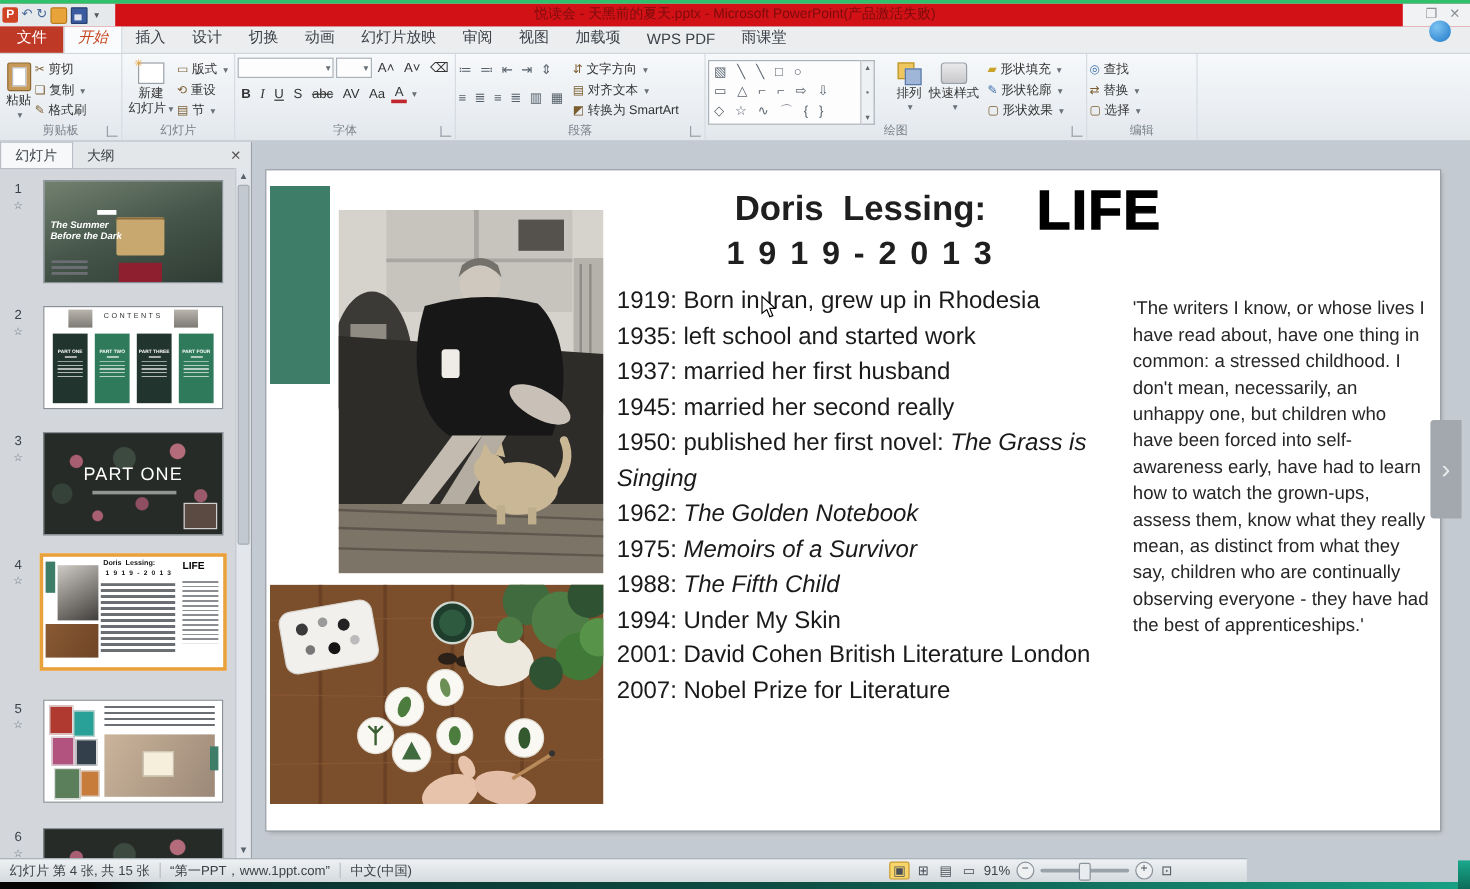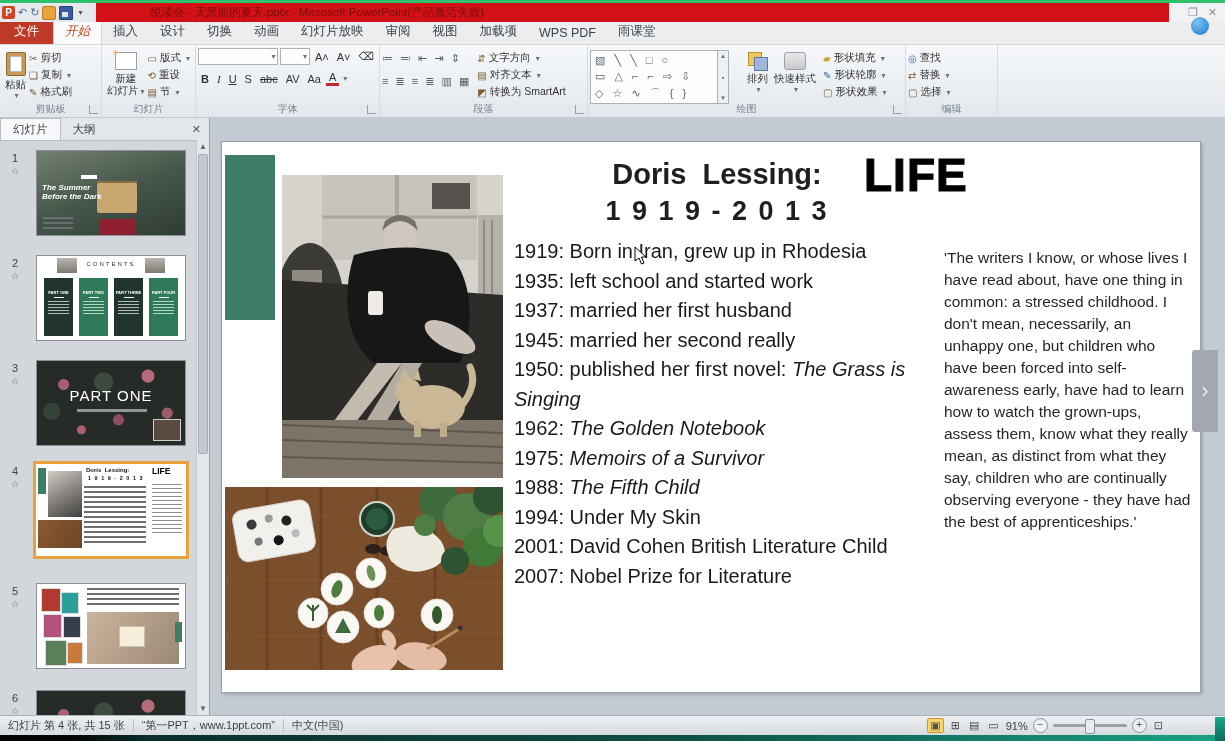--- a/index.html
+++ b/index.html
@@ -9,21 +9,21 @@
   #topline{position:absolute;left:0;top:0;width:1225px;height:3px;background:#2ec06a;z-index:40;}
   #titlebar{position:absolute;left:0;top:3px;width:1225px;height:19px;background:#d21117;z-index:30;}
   .qat{position:absolute;left:0;top:0;width:96px;height:19px;background:#e6e9ec;display:flex;align-items:center;gap:3px;padding-left:2px;box-sizing:border-box;}
   .qicon{font-size:11px;line-height:11px;color:#4a6a9a;cursor:default;}
   .plogo{width:13px;height:13px;background:#d04423;color:#fff;font-weight:bold;font-size:10px;text-align:center;line-height:13px;border-radius:2px;}
   .plug{width:12px;height:12px;background:#e8a33b;border-radius:2px;border:1px solid #b97d20;}
   .floppy{width:12px;height:12px;background:#3a5ba0;border-radius:1px;border:1px solid #27406f;position:relative;}
   .floppy:after{content:"";position:absolute;left:2px;top:5px;width:6px;height:5px;background:#dfe5ee;}
   .caret{font-size:8px;color:#6b7178;margin-left:2px;}
   .qat .caret{color:#555;}
-  .title-text{position:absolute;left:150px;right:150px;top:0;height:16px;line-height:19px;text-align:left;font-size:11.5px;color:#7c0c0c;white-space:nowrap;overflow:hidden;}
+  .title-text{position:absolute;left:150px;right:150px;top:0;height:16px;line-height:19px;text-align:center;font-size:11.5px;color:#7c0c0c;white-space:nowrap;overflow:hidden;}
   .win-controls{position:absolute;right:0;top:0;width:56px;height:19px;background:#f1f2f4;display:flex;align-items:center;justify-content:flex-end;gap:10px;padding-right:8px;box-sizing:border-box;}
   .wbtn{color:#8a8f94;font-size:11px;line-height:11px;cursor:default;}
   .float-ball{position:absolute;left:1191px;top:17px;width:18px;height:18px;border-radius:50%;background:radial-gradient(circle at 35% 30%,#7cc3f2,#1f78c8);z-index:50;}
   
   #tabsrow{position:absolute;left:0;top:22px;width:1225px;height:23px;background:#ebedef;border-bottom:1px solid #cfd6dc;box-sizing:border-box;display:flex;align-items:flex-end;z-index:20;}
   .rtab{font-size:12.5px;color:#3c4248;padding:4px 11px 4px;white-space:nowrap;cursor:default;}
   .rtab.file{background:#bf3927;color:#fff;padding:4px 14px;}
   .rtab.active{background:#fafbfc;color:#c4471f;border:1px solid #cfd6dc;border-bottom:none;font-style:italic;}
   
   #ribbon{position:absolute;left:0;top:45px;width:1225px;height:73px;background:linear-gradient(#f6f8fa,#e9edf1 70%,#e2e7ec);border-bottom:1px solid #c3cad1;box-sizing:border-box;display:flex;z-index:10;}
@@ -113,21 +113,21 @@
   .photo{position:absolute;overflow:hidden;}
   .s-title1{position:absolute;left:330px;top:16px;width:330px;text-align:center;font-size:29px;font-weight:bold;color:#1f1f1f;white-space:pre;}
   .s-title2{position:absolute;left:330px;top:54px;width:330px;text-align:center;font-size:27px;font-weight:bold;color:#1f1f1f;letter-spacing:2px;white-space:pre;}
   .s-life{position:absolute;left:642px;top:6px;font-size:46px;font-weight:bold;color:#000;letter-spacing:1px;-webkit-text-stroke:1.2px #000;}
   .s-timeline{position:absolute;left:292px;top:95px;width:434px;font-size:20px;line-height:29.5px;color:#1a1a1a;}
   .s-timeline i{font-style:italic;}
   .s-quote{position:absolute;left:722px;top:105px;width:248px;font-size:15.5px;line-height:22px;color:#262626;}
   #expand-tab{position:absolute;left:1192px;top:350px;width:26px;height:82px;background:#a3a8af;border-radius:3px 0 0 3px;color:#ececec;font-size:22px;display:flex;align-items:center;justify-content:center;z-index:9;cursor:default;}
   #cursor{position:absolute;left:634px;top:246px;z-index:60;}
   
-  #statusbar{position:absolute;left:0;top:715px;width:1225px;height:20px;background:linear-gradient(#eef1f3,#d5dade);border-top:1px solid #aab2ba;box-sizing:border-box;display:flex;align-items:center;font-size:11px;color:#3c4248;z-index:20;}
+  #statusbar{position:absolute;left:0;top:715px;width:1039px;height:20px;background:linear-gradient(#eef1f3,#d5dade);border-top:1px solid #aab2ba;box-sizing:border-box;display:flex;align-items:center;font-size:11px;color:#3c4248;z-index:20;}
   .ssep{width:1px;height:13px;background:#b9bfc5;margin:0 8px;}
   #statusbar .left{display:flex;align-items:center;padding-left:8px;white-space:nowrap;}
   #statusbar .right{margin-left:auto;display:flex;align-items:center;gap:5px;padding-right:60px;}
   .vico{font-size:11px;color:#4a5archive058;color:#4a5058;padding:0 2px;cursor:default;}
   .vico.hl{background:#f7d56a;border:1px solid #c89a2e;border-radius:2px;}
   .zbtn{width:13px;height:13px;border:1px solid #8b939b;border-radius:50%;font-size:10px;line-height:11px;text-align:center;color:#4a5058;background:#eef0f2;cursor:default;}
   .ztrack{position:relative;width:74px;height:3px;background:#9aa2aa;border-radius:2px;}
   .zthumb{position:absolute;left:32px;top:-5px;width:8px;height:13px;background:#e9ecef;border:1px solid #8b939b;border-radius:2px;cursor:default;}
   #bottomstrip{position:absolute;left:0;top:735px;width:1225px;height:6px;background:linear-gradient(90deg,#050505 0%,#050505 6%,#0a2d2b 12%,#0e4f44 55%,#18a184 100%);z-index:25;}
   #tealcorner{position:absolute;left:1215px;top:717px;width:10px;height:24px;background:linear-gradient(#1aa98d,#0d6b58);z-index:26;}
@@ -553,21 +553,21 @@
     <div class="s-timeline">
       <div><span>1919: Born in Iran, grew up in Rhodesia</span><i></i></div>
       <div><span>1935: left school and started work</span><i></i></div>
       <div><span>1937: married her first husband</span><i></i></div>
       <div><span>1945: married her second really</span><i></i></div>
       <div><span>1950: published her first novel: </span><i>The Grass is Singing</i></div>
       <div><span>1962: </span><i>The Golden Notebook</i></div>
       <div><span>1975: </span><i>Memoirs of a Survivor</i></div>
       <div><span>1988: </span><i>The Fifth Child</i></div>
       <div><span>1994: Under My Skin</span><i></i></div>
-      <div><span>2001: David Cohen British Literature Child</span><i></i></div>
+      <div><span>2001: David Cohen British Literature London</span><i></i></div>
       <div><span>2007: Nobel Prize for Literature</span><i></i></div>
     </div>
 
     <div class="s-quote">'The writers I know, or whose lives I have read about, have one thing in common: a stressed childhood. I don't mean, necessarily, an unhappy one, but children who have been forced into self-awareness early, have had to learn how to watch the grown-ups, assess them, know what they really mean, as distinct from what they say, children who are continually observing everyone - they have had the best of apprenticeships.'</div>
   </div>
 
   <div id="expand-tab">›</div>
 
   <svg id="cursor" width="14" height="20" viewBox="0 0 14 20">
     <polygon points="1,1 1,15 5,12 7.5,18 10,17 7.5,11 12,11" fill="#fff" stroke="#000" stroke-width="1"></polygon>

